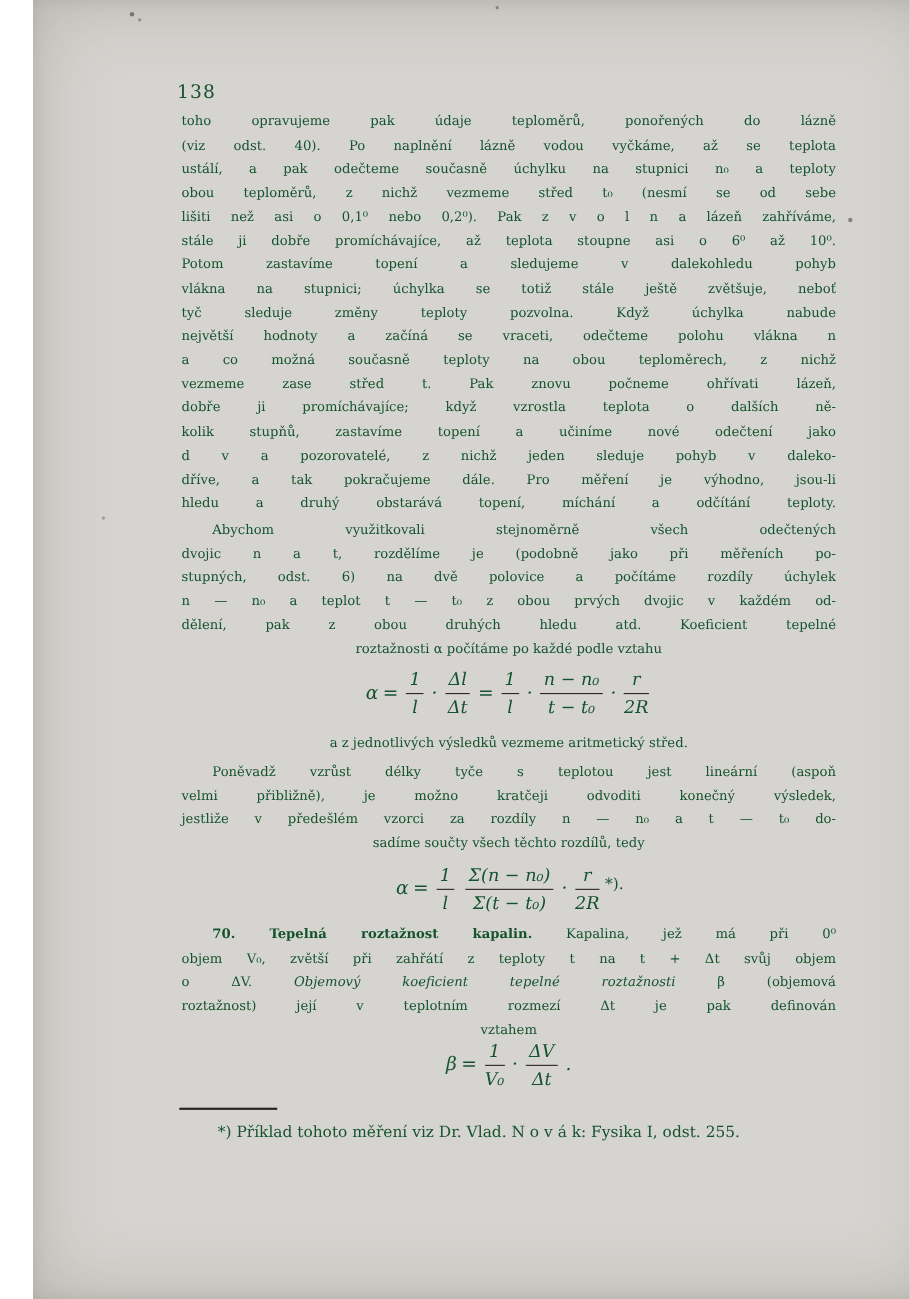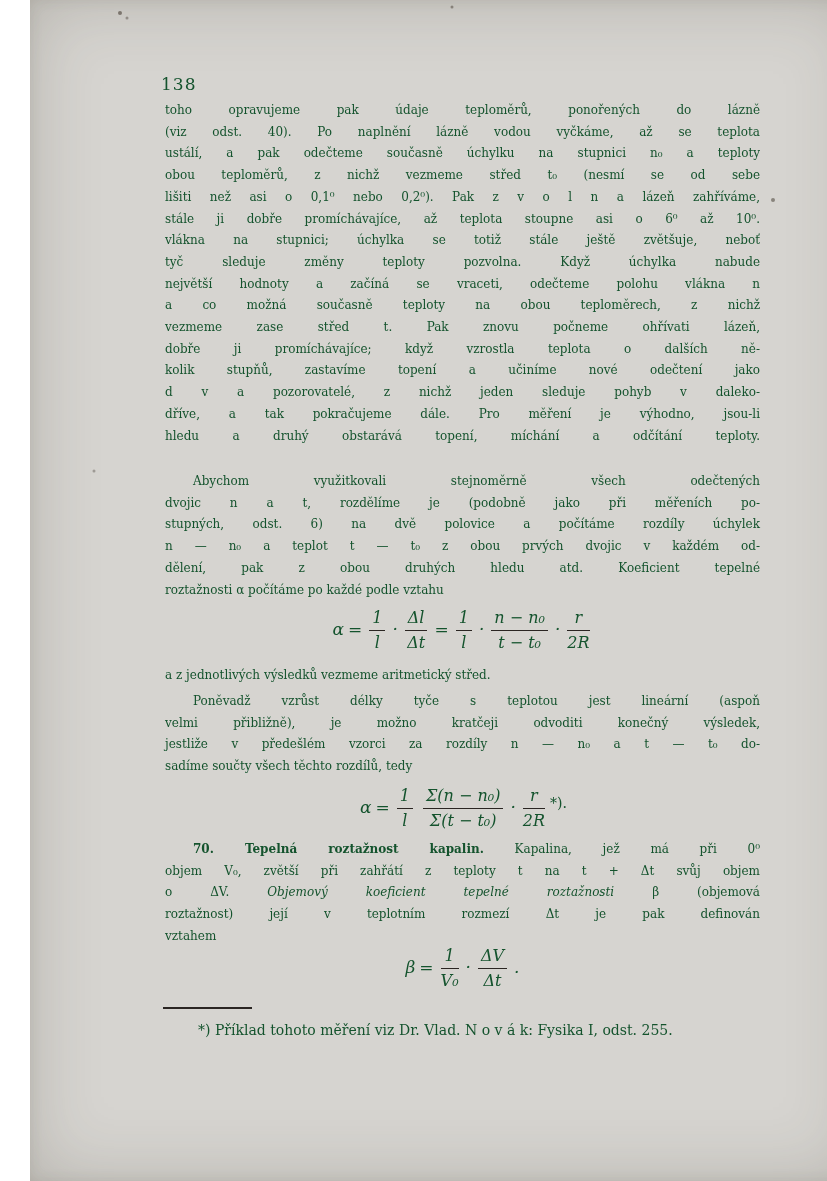--- a/index.html
+++ b/index.html
@@ -16,21 +16,21 @@
   .pagenum {
     position: absolute; left: 131px; top: 74px;
     font-size: 17px; letter-spacing: 1px;
   }
   .textblock { position: absolute; left: 135px; width: 595px; }
   .line {
     font-size: 12px; line-height: 21.7px;
     text-align: justify; text-align-last: justify;
     white-space: normal;
   }
-  .line.last { text-align: left; text-align-last: auto; }
+  .line.last { text-align: center; text-align-last: auto; }
   .indent { text-indent: 28px; }
   .bold { font-weight: bold; }
   .italic { font-style: italic; }
   .formula {
     position: absolute; left: 135px; width: 595px;
     text-align: center; font-style: italic;
     font-size: 17px; line-height: 20px;
   }
   .frac { display: inline-block; vertical-align: middle; text-align: center; margin: 0 5px; }
   .frac .num { display: block; border-bottom: 1.4px solid #2a2522; padding: 0 3px 2px; font-size: 16px; }
@@ -62,20 +62,21 @@
 
   <div class="pagenum">138</div>
 
   <div class="textblock" style="top:100px">
     <div class="line">toho opravujeme pak údaje teploměrů, ponořených do lázně</div>
     <div class="line">(viz odst. 40). Po naplnění lázně vodou vyčkáme, až se teplota</div>
     <div class="line">ustálí, a pak odečteme současně úchylku na stupnici n₀ a teploty</div>
     <div class="line">obou teploměrů, z nichž vezmeme střed t₀ (nesmí se od sebe</div>
     <div class="line">lišiti než asi o 0,1⁰ nebo 0,2⁰). Pak z v o l n a lázeň zahříváme,</div>
     <div class="line">stále ji dobře promíchávajíce, až teplota stoupne asi o 6⁰ až 10⁰.</div>
+    <div class="line">Potom zastavíme topení a sledujeme v dalekohledu pohyb</div>
     <div class="line">vlákna na stupnici; úchylka se totiž stále ještě zvětšuje, neboť</div>
     <div class="line">tyč sleduje změny teploty pozvolna. Když úchylka nabude</div>
     <div class="line">největší hodnoty a začíná se vraceti, odečteme polohu vlákna n</div>
     <div class="line">a co možná současně teploty na obou teploměrech, z nichž</div>
     <div class="line">vezmeme zase střed t. Pak znovu počneme ohřívati lázeň,</div>
     <div class="line">dobře ji promíchávajíce; když vzrostla teplota o dalších ně-</div>
     <div class="line">kolik stupňů, zastavíme topení a učiníme nové odečtení jako</div>
     <div class="line">d v a pozorovatelé, z nichž jeden sleduje pohyb v daleko-</div>
     <div class="line">dříve, a tak pokračujeme dále. Pro měření je výhodno, jsou-li</div>
     <div class="line">hledu a druhý obstarává topení, míchání a odčítání teploty.</div>

